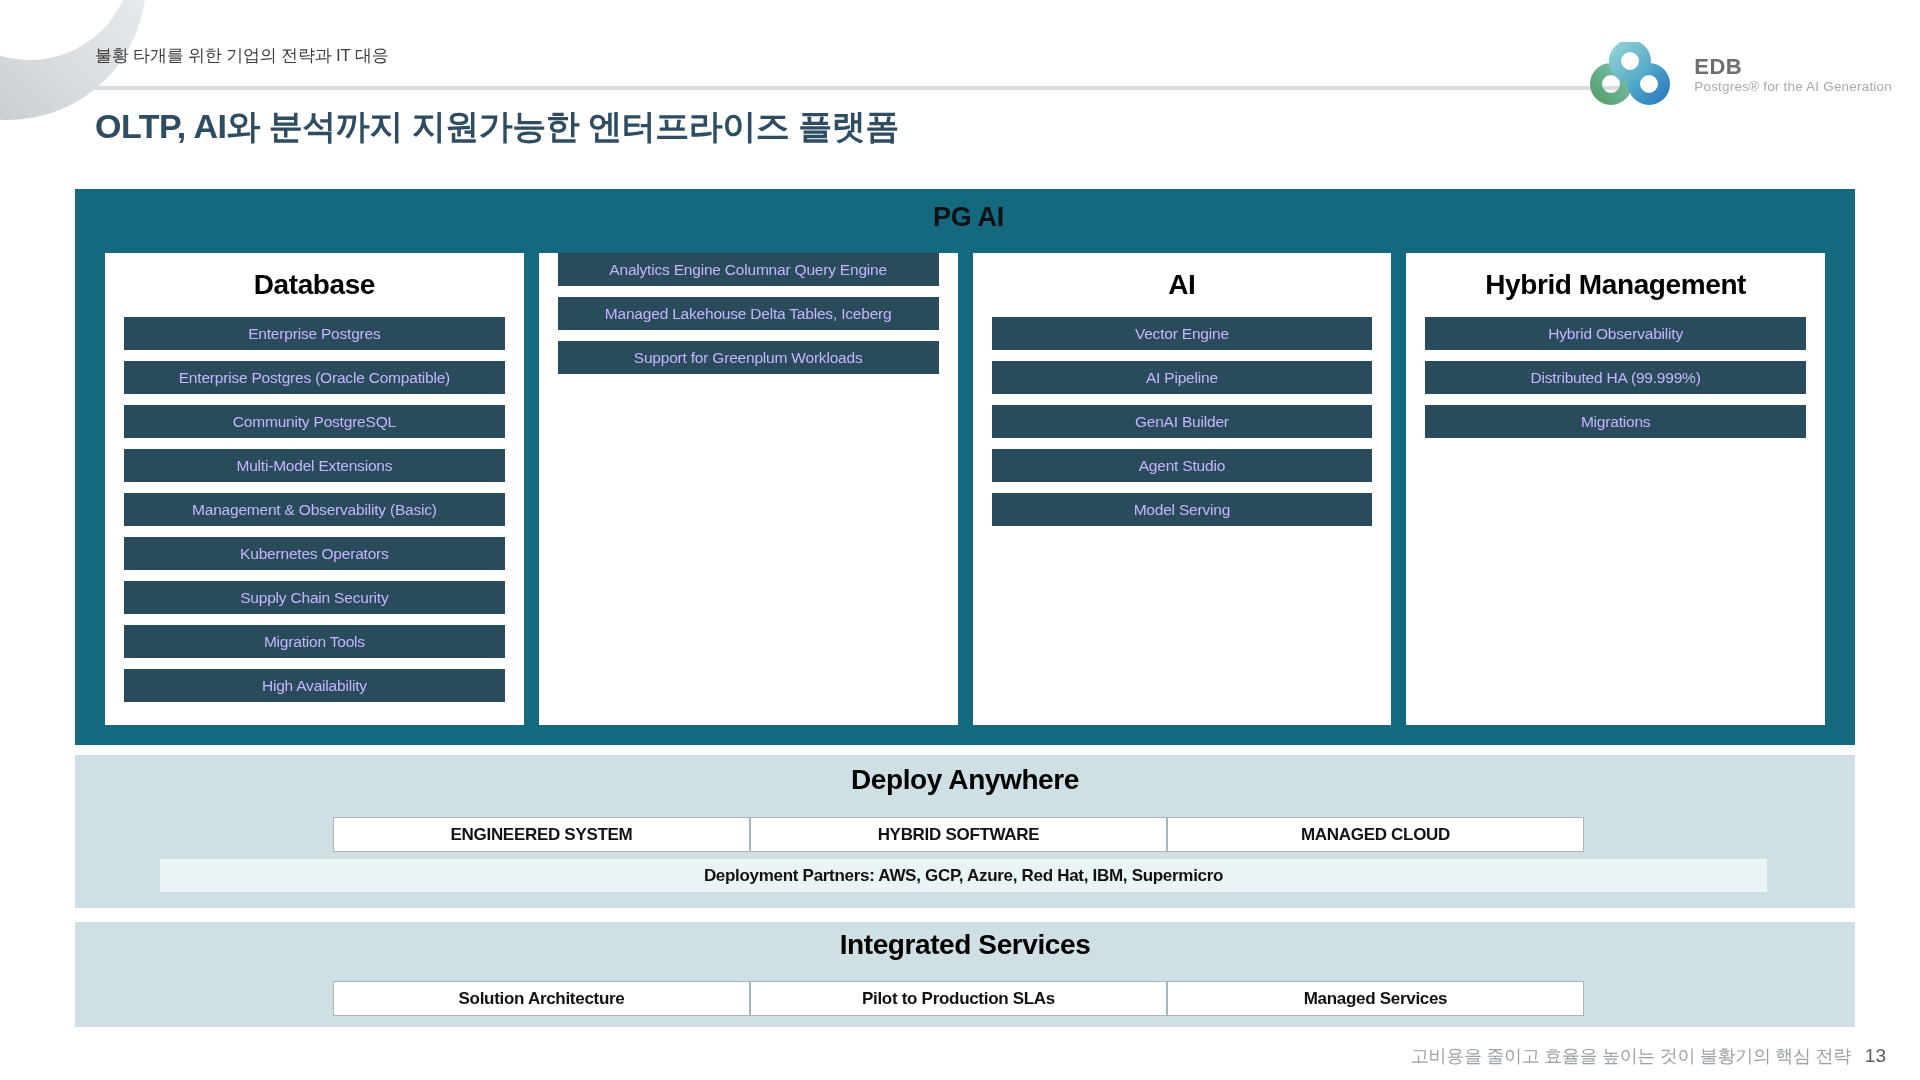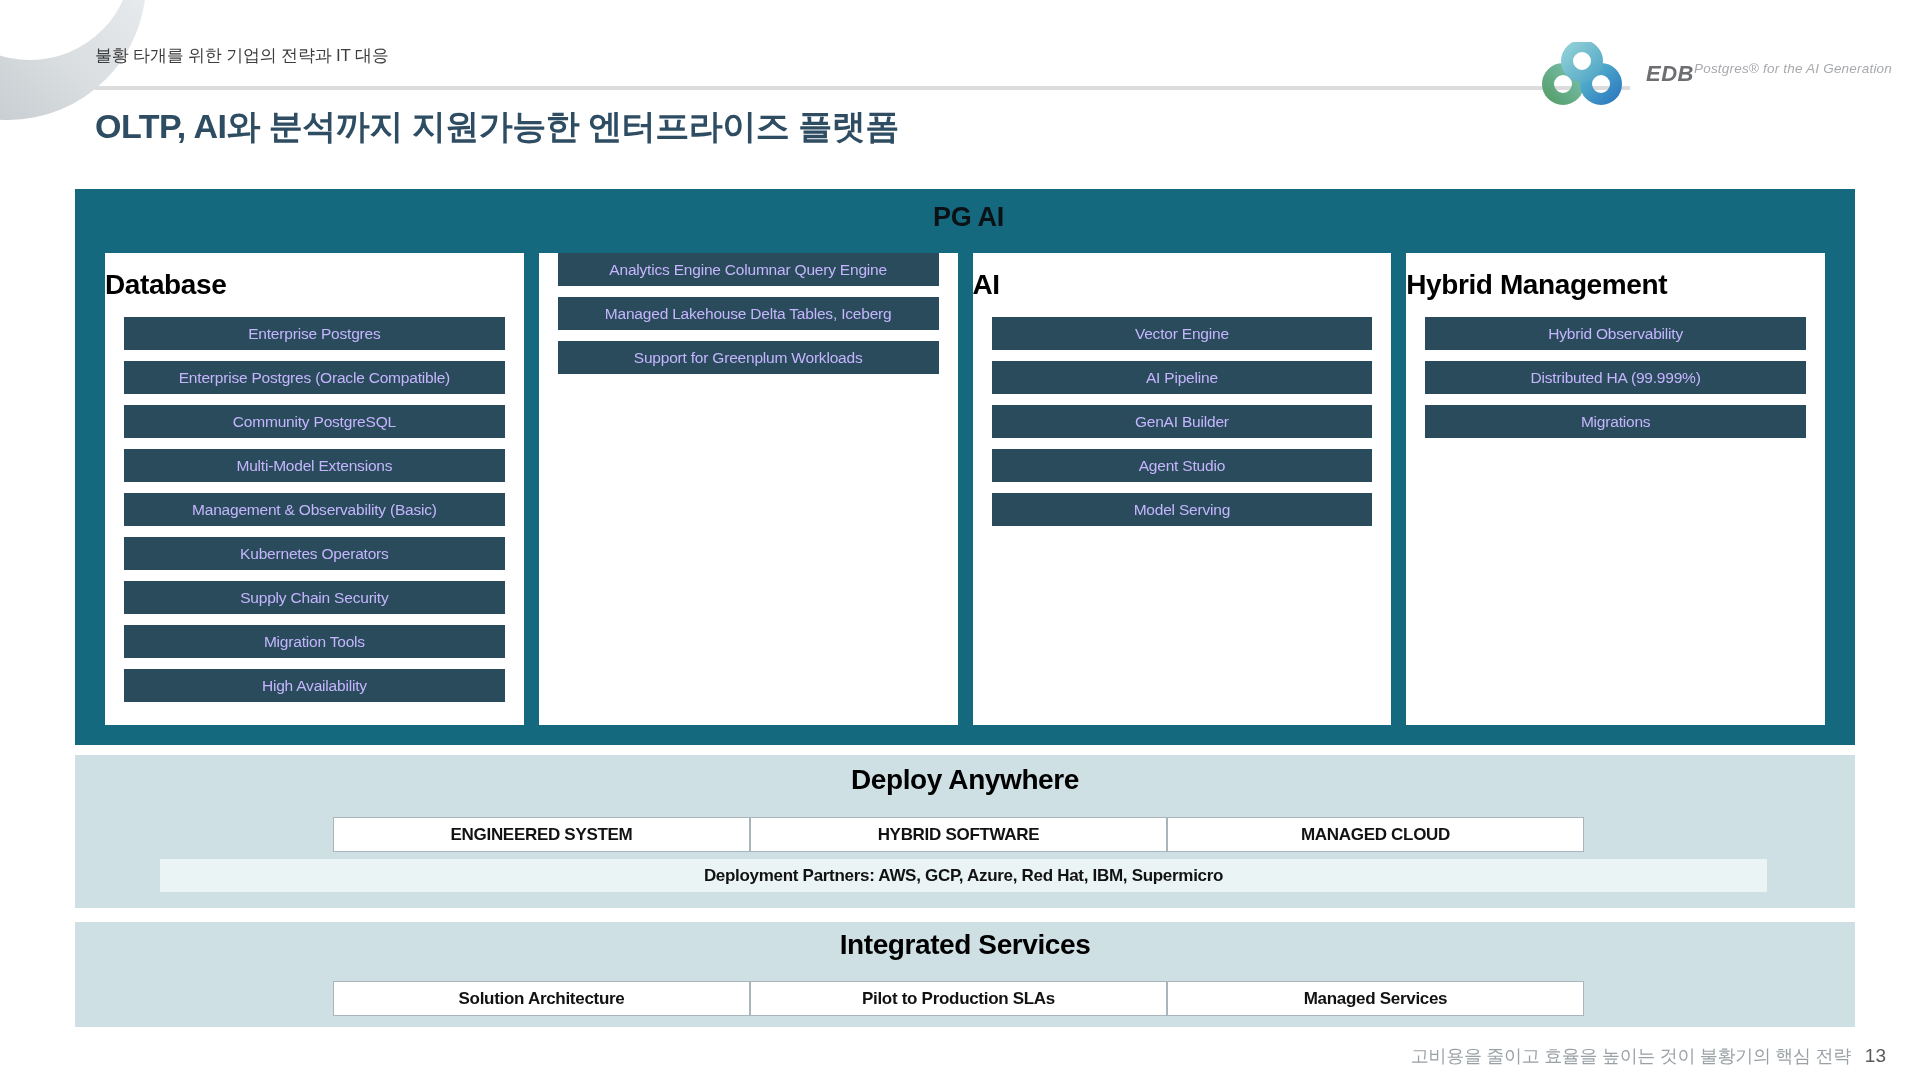--- a/index.html
+++ b/index.html
@@ -9,30 +9,30 @@
   
   .swoosh { position:absolute; left:0; top:0; }
 
   
   .eyebrow { position:absolute; left:95px; top:44px; font-size:17px; color:#3d3d3d; letter-spacing:-0.2px; }
   .divider { position:absolute; left:95px; top:86px; width:1535px; height:4px; background:#dcdcdc; }
   .page-title { position:absolute; left:95px; top:104px; font-size:34px; font-weight:bold; color:#2e4d63; letter-spacing:-0.5px; }
 
   
   .logo { position:absolute; right:28px; top:42px; display:flex; align-items:center; gap:12px; }
-  .logo-text { display:flex; flex-direction:row; line-height:1.15;font-style:italic; }
+  .logo-text { display:flex; flex-direction:column; line-height:1.15; }
   .logo-name { font-size:22px; font-weight:bold; color:#6d6e71; letter-spacing:0.5px; }
   .logo-tagline { font-size:13.5px; color:#a7a9ac; letter-spacing:0.2px; }
 
   
   .pg-panel { position:absolute; left:75px; top:189px; width:1780px; height:556px; background:#15697e; }
   .pg-label { position:absolute; left:7px; right:0; top:13px; text-align:center; font-size:27px; font-weight:bold; color:#0a1216; letter-spacing:-0.3px; }
   .cards { position:absolute; left:30px; top:64px; width:1720px; bottom:20px; display:grid; grid-template-columns:repeat(4,1fr); gap:15px; }
   .card { background:#ffffff; overflow:hidden; }
-  .card-title { text-align:left; margin:16px 0 16px; font-size:28px; font-weight:bold; color:#000000; letter-spacing:-0.4px; }
+  .card-title { text-align:center; margin:16px 0 16px; font-size:28px; font-weight:bold; color:#000000; letter-spacing:-0.4px; }
   .chip { background:#2a4b5c; color:#c4b5fd; height:33px; line-height:33px; margin:0 19px 11px; text-align:center; font-size:15.5px; letter-spacing:-0.2px; white-space:nowrap; }
 
   
   .light-panel { position:absolute; left:75px; width:1780px; background:#cfe0e5; }
   .deploy-panel { top:755px; height:153px; }
   .services-panel { top:922px; height:105px; }
   .section-title { position:absolute; left:0; right:0; text-align:center; font-size:28px; font-weight:bold; color:#000000; letter-spacing:-0.4px; }
   .deploy-panel .section-title { top:9px; }
   .services-panel .section-title { top:7px; }
   .box-row { position:absolute; left:75px; right:88px; display:flex; justify-content:center; }

